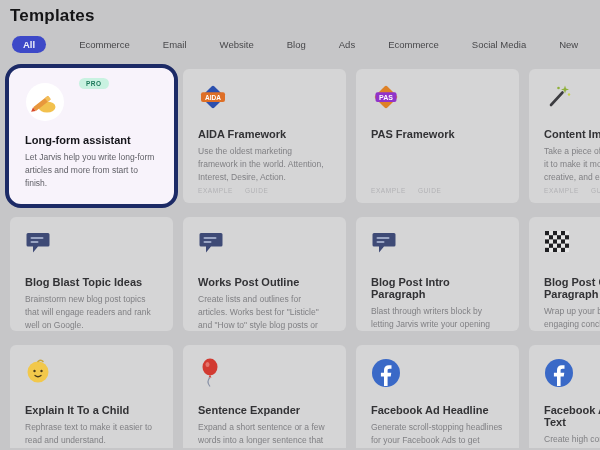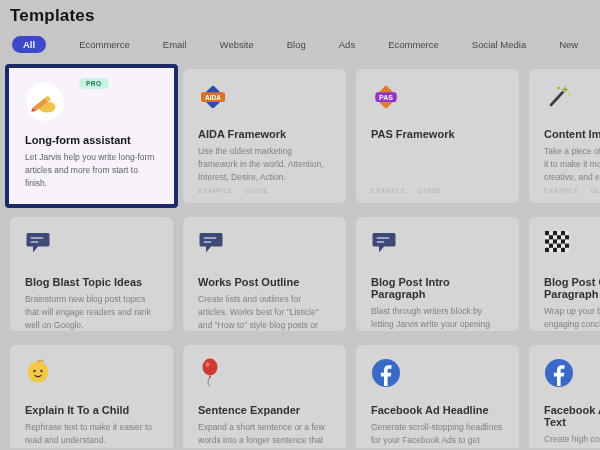--- a/index.html
+++ b/index.html
@@ -40,21 +40,21 @@
     position:relative;
     overflow:hidden;
     cursor:pointer;
   }
   .card.highlighted {
     background:#f8f3fb;
     border:4px solid #1c2a66;
     margin:-5px;
     height:calc(100% + 10px);
     width:calc(100% + 10px);
-    border-radius:4px;
+    border-radius:16px;
     padding:14px 16px;
   }
   .icon-row { position:relative; height:40px; margin-bottom:12px; }
   .card:not(.highlighted) .icon-row { height:32px; margin-bottom:14px; }
   .tpl-icon { display:inline-block; }
   .pro-badge {
     position:absolute; top:-4px; left:54px;
     background:#c9f2e1; color:#1e7a5c;
     font-size:6.5px; font-weight:bold; letter-spacing:.5px;
     padding:2px 7px; border-radius:7px;

